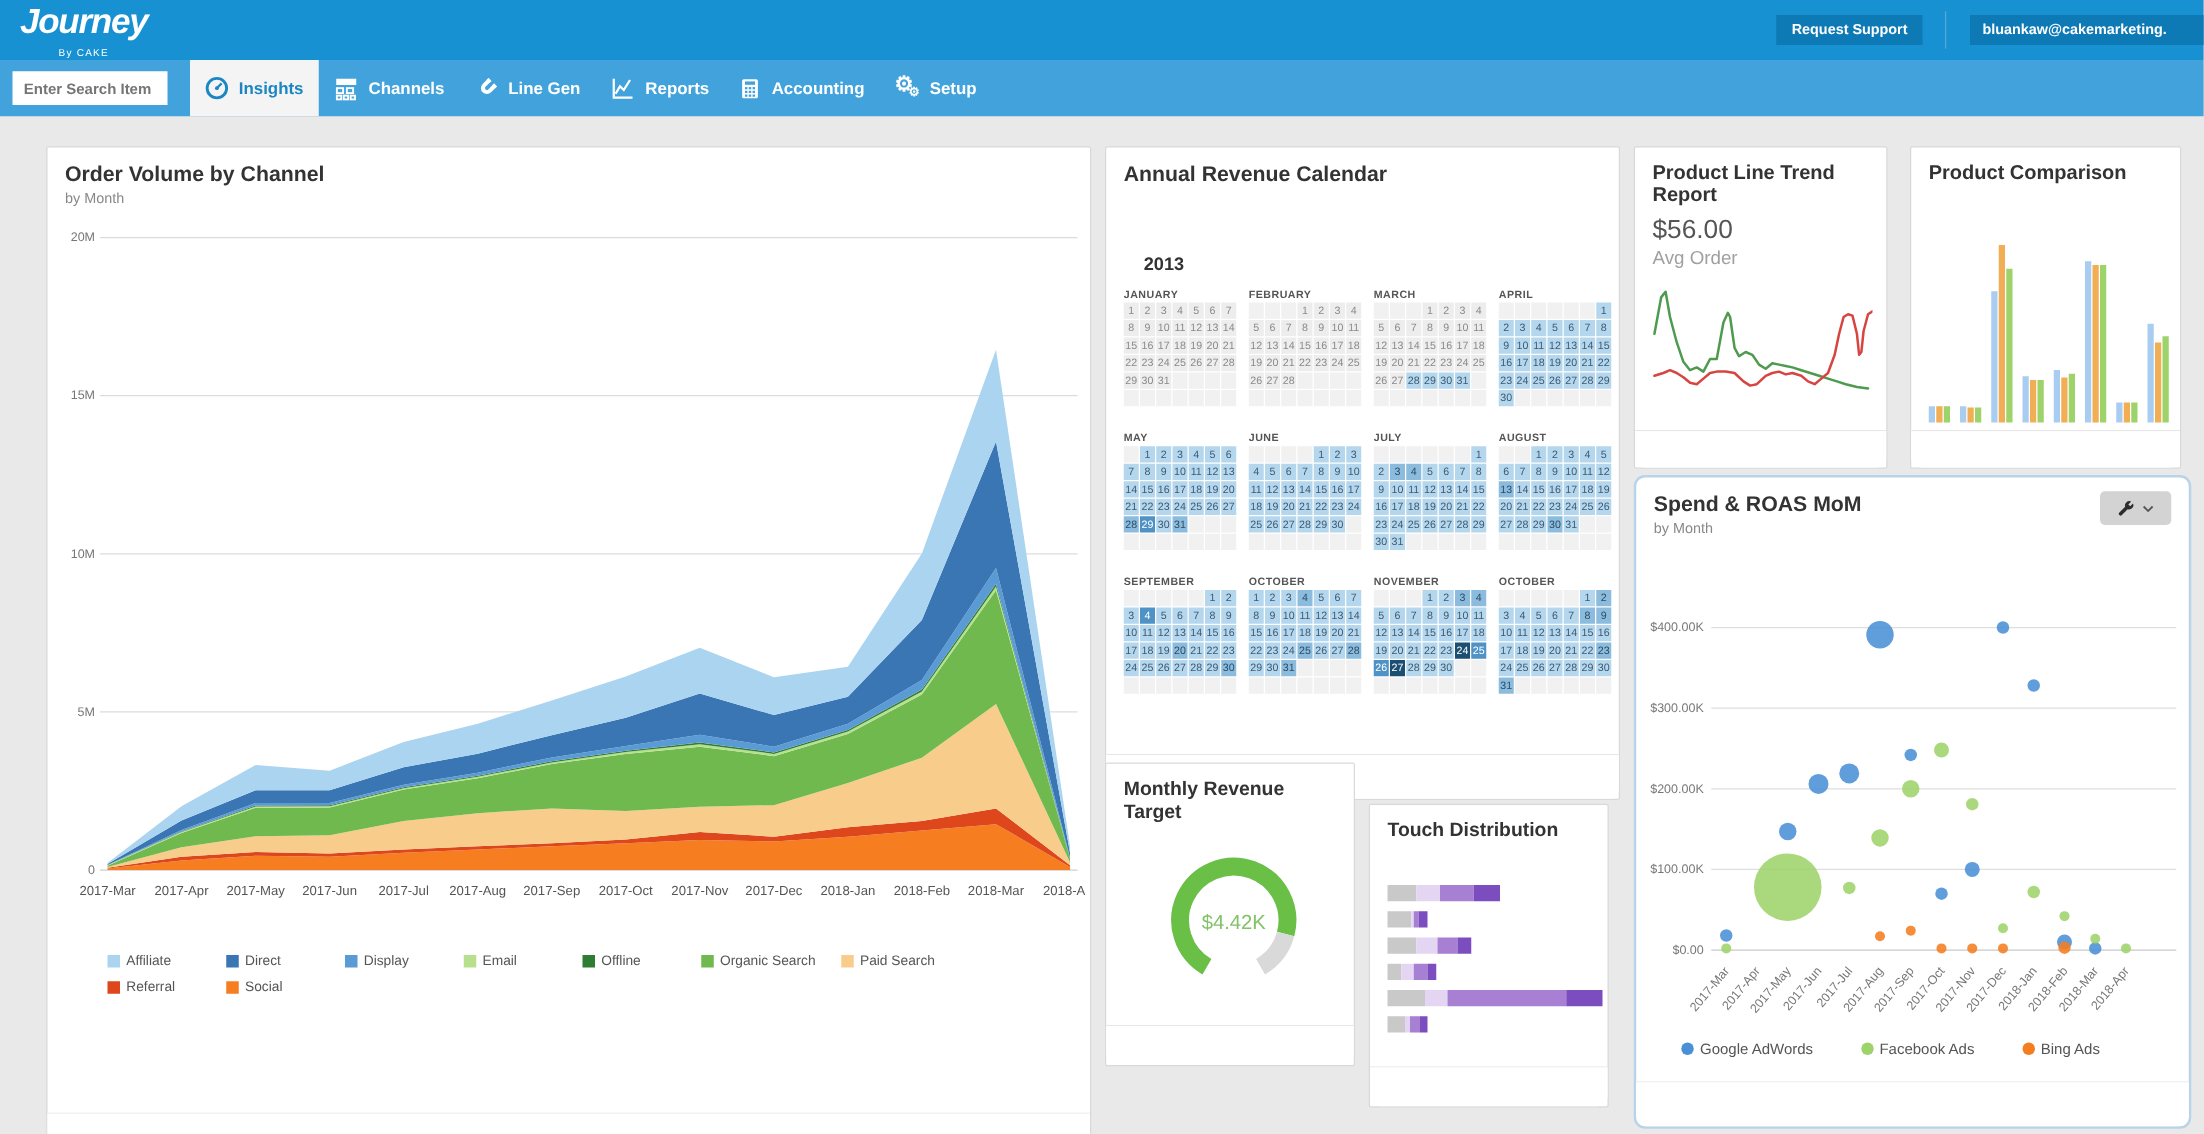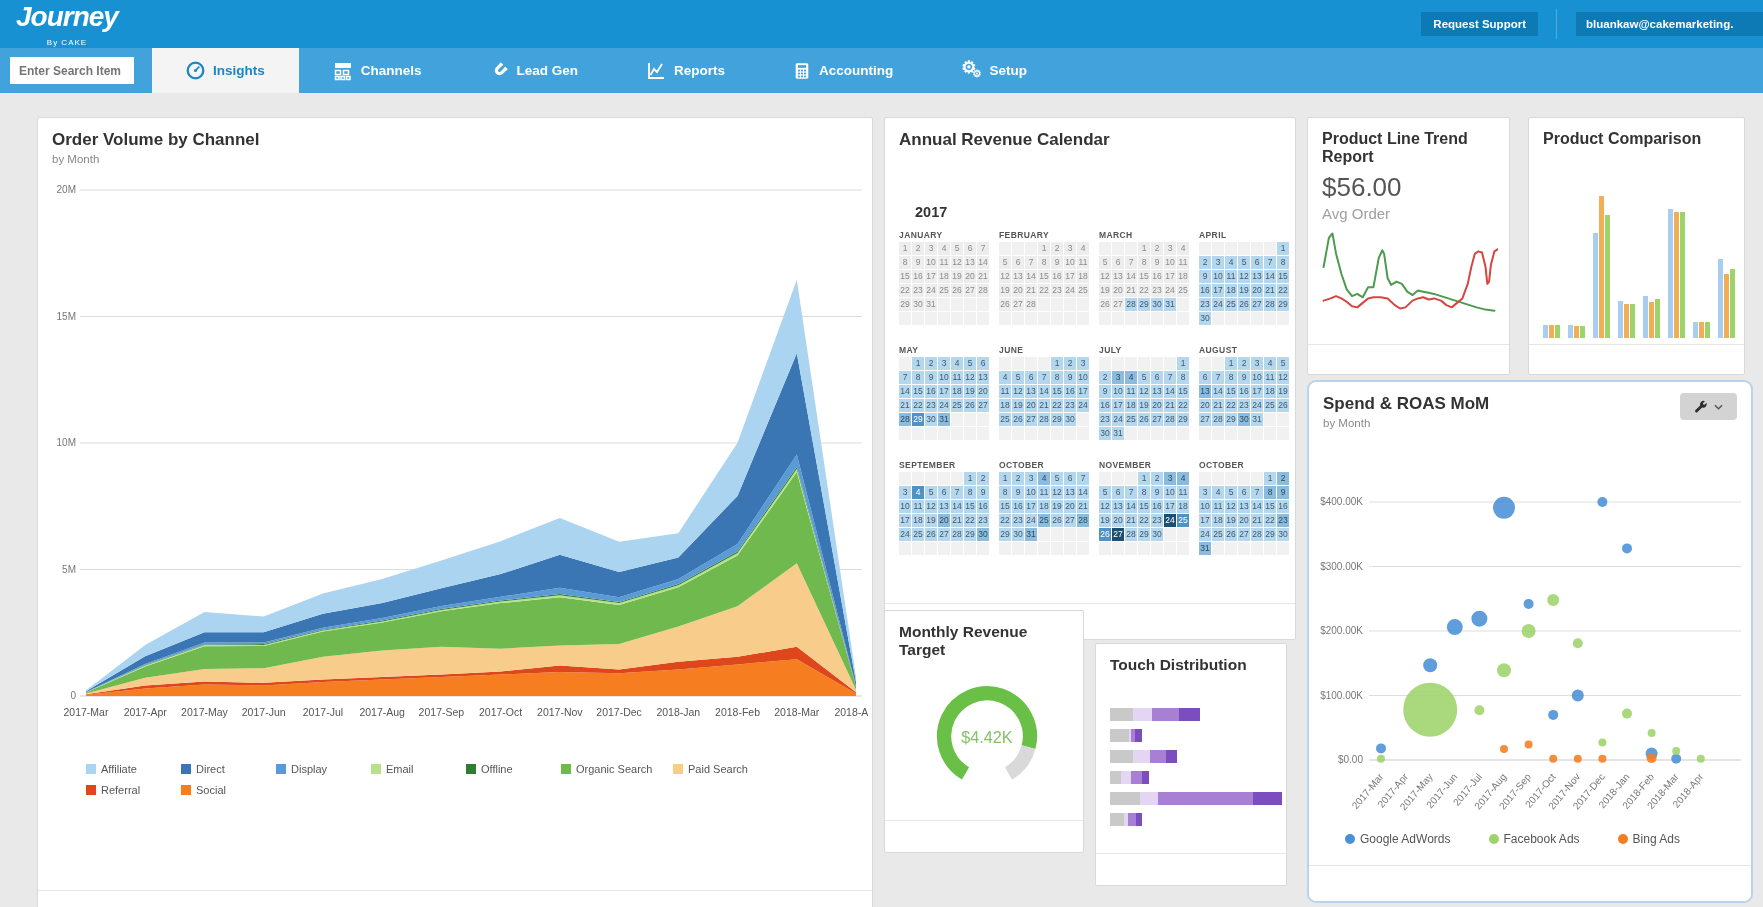--- a/index.html
+++ b/index.html
@@ -11,21 +11,21 @@
   .logo{position:absolute;left:16px;top:2px;color:#fff;font-style:italic;font-weight:bold;font-size:28px;letter-spacing:-1px;line-height:30px}
   .logo-sub{display:block;font-size:8px;font-weight:normal;font-style:normal;text-align:center;margin-top:-4px;letter-spacing:1px}
   .request-btn{position:absolute;right:225px;top:12px;background:#0d7ab6;color:#fff;font-size:11.5px;font-weight:bold;padding:6px 12px;border:none;cursor:pointer;font-family:inherit}
   .topbar-divider{position:absolute;right:206px;top:9px;width:1px;height:30px;background:#55a9d9}
   .user-email{position:absolute;left:1576px;right:0;top:12px;background:#0d7ab6;color:#fff;font-size:11.5px;font-weight:bold;padding:6px 0 6px 10px;white-space:nowrap;overflow:hidden;cursor:pointer}
 
   
   .navbar{position:absolute;top:48px;left:0;width:100%;height:45px;background:#42a3dc;z-index:9}
   .search-input{position:absolute;left:10px;top:9px;width:124px;height:27px;border:none;padding:0 9px;font-size:12px;font-weight:bold;color:#444;font-family:inherit}
   .tabs{position:absolute;left:152px;top:0;height:45px;display:flex}
-  .tab{display:flex;align-items:center;gap:8px;padding:0 34px;color:#fff;font-size:13.5px;font-weight:bold;cursor:pointer}
+  .tab{display:flex;align-items:center;gap:8px;padding:0 12px;color:#fff;font-size:13.5px;font-weight:bold;cursor:pointer}
   .tab.active{background:#f4f4f4;color:#1b86c3}
   .tab .nav-ic{display:flex;align-items:center}
   .gear-glyph{font-size:17px;line-height:17px}
   .gear-glyph small{font-size:10px;vertical-align:-4px;margin-left:-4px}
 
   
   .card{position:absolute;background:#fff;border:1px solid #d9d9d9;border-radius:2px}
   .card-title{font-size:17px;font-weight:bold;color:#333}
   .card-sub{font-size:11.5px;color:#888;margin-top:3px}
   .card-pad{padding:12px 14px 0 14px}
@@ -47,21 +47,21 @@
   .cal-grid{display:grid;grid-template-columns:repeat(7,12px);gap:1px}
   .cal-cell{width:12px;height:13px;font-size:8.5px;line-height:13px;text-align:center;color:#666}
   .cal-empty{background:#f1f1f1}
   .lvl0{background:#ededed;color:#8a8a8a}
   .lvl1{background:#b5d7ee;color:#3c5a73}
   .lvl2{background:#8bbcde;color:#2d4c63}
   .lvl3{background:#4f93c6;color:#fff}
   .lvl4{background:#1c4e72;color:#fff}
 
   
-  .big-value{font-size:26px;color:#555;margin-top:6px;font-weight:normal}
+  .big-value{font-size:21px;color:#555;margin-top:6px;font-weight:normal}
   .small-caption{font-size:15px;color:#a0a0a0;margin-top:2px}
 
   
   .cmp-plot{position:absolute;left:14px;top:70px;width:186px;height:150px;display:flex;align-items:flex-end;gap:8px}
   .cmp-group{display:flex;align-items:flex-end;gap:1px;height:100%}
   .cmp-bar{width:5px}
 
   
   .gauge-wrap{position:absolute;left:40px;top:66px}
   .gauge-value{font-size:17px;fill:#82c268}
@@ -121,21 +121,21 @@
       <div class="tab">
         <div class="nav-ic">
           <svg width="19" height="19" viewBox="0 0 20 20">
             <g transform="rotate(45 10 10)">
               <path d="M5 3v7a5 5 0 0 0 10 0V3h-3.4v7a1.6 1.6 0 0 1-3.2 0V3z" fill="currentColor"></path>
               <rect x="5" y="3" width="3.4" height="2.4" fill="currentColor"></rect>
               <rect x="11.6" y="3" width="3.4" height="2.4" fill="currentColor"></rect>
             </g>
           </svg>
         </div>
-        <div>Lead Gen</div>
+        <div>Line Gen</div>
       </div>
       <div class="tab">
         <div class="nav-ic">
           <svg width="20" height="20" viewBox="0 0 20 20" fill="none" stroke="currentColor">
             <path d="M3 2v15h15" stroke-width="1.8"></path>
             <path d="M4.5 14 8 8l3 3 5-8" stroke-width="1.8"></path>
           </svg>
         </div>
         <div>Reports</div>
       </div>
@@ -242,21 +242,21 @@
       <div class="legend-item">
         <div class="legend-swatch" style="background: rgb(246, 126, 32);"></div>
         <div class="legend-label">Social</div>
       </div>
     </div>
   <div class="card-footer"></div>
 </div>
 
 <div class="card card-pad" style="left:884px;top:117px;width:412px;height:523px">
   <div class="card-title">Annual Revenue Calendar</div>
-  <div class="cal-year">2017</div>
+  <div class="cal-year">2013</div>
   <div class="cal-months" id="cal-months">
       <div class="cal-month">
         <div class="cal-month-name">JANUARY</div>
         <div class="cal-grid">
           <div class="cal-cell lvl0">1</div>
           <div class="cal-cell lvl0">2</div>
           <div class="cal-cell lvl0">3</div>
           <div class="cal-cell lvl0">4</div>
           <div class="cal-cell lvl0">5</div>
           <div class="cal-cell lvl0">6</div>

